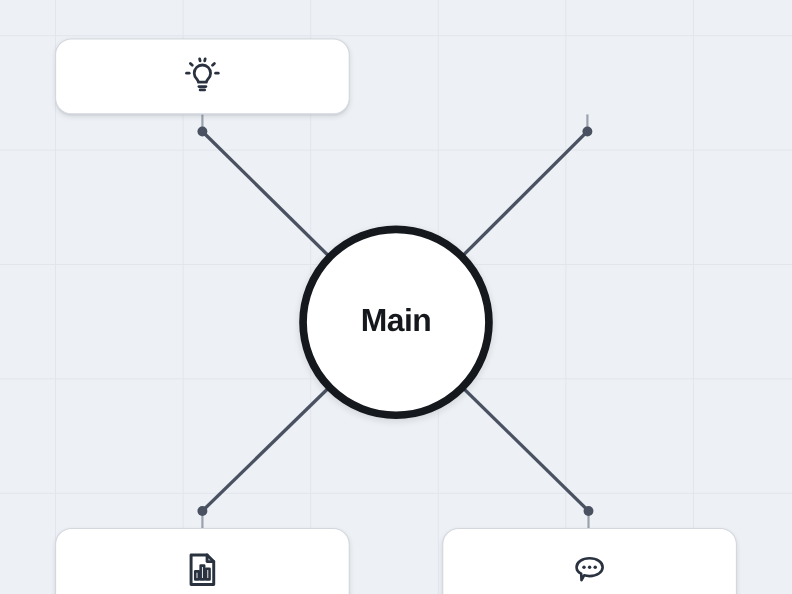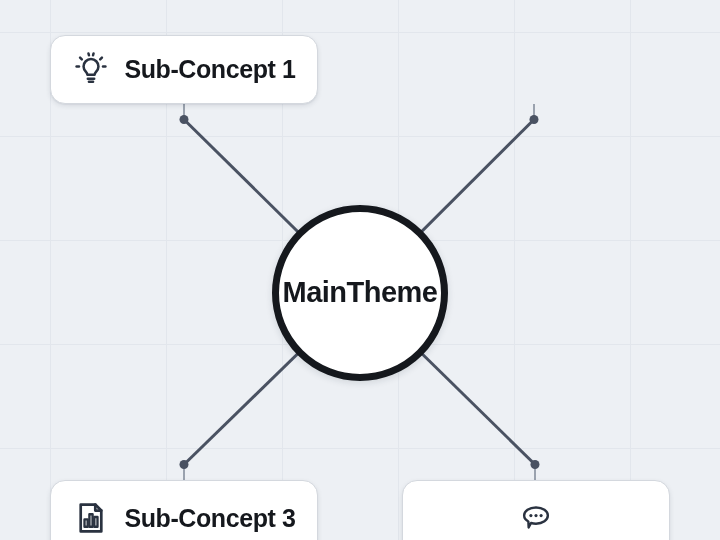--- a/index.html
+++ b/index.html
@@ -94,46 +94,43 @@
         <path d="M10 17.5h4"></path>
         <path d="M10.7 19.4h2.6"></path>
         <path d="M4.4 9.8H2.9"></path>
         <path d="M21.1 9.8h-1.5"></path>
         <path d="M6.2 5.3 5.1 4.2"></path>
         <path d="M17.8 5.3l1.1-1.1"></path>
         <path d="M10.7 2.7l-.3-1.1"></path>
         <path d="M13.3 2.7l.3-1.1"></path>
       </svg>
     </span>
-    <span class="node-label">Sub-Concept 1</span>
   </div>
 
 
   <div class="node" id="node-sub3">
     <span class="node-icon">
       <svg width="38" height="38" viewBox="0 0 24 24" fill="none" stroke="#2a3240" stroke-width="1.7" stroke-linecap="round" stroke-linejoin="round">
         <path d="M5.5 3.5h9.2l3.8 3.8v13.2H5.5z"></path>
         <path d="M14.7 3.5v3.8h3.8"></path>
         <rect x="7.9" y="12.9" width="2" height="4.6" stroke-width="1.5"></rect>
         <rect x="11" y="9.6" width="2" height="7.9" stroke-width="1.5"></rect>
         <rect x="14.1" y="11.4" width="2" height="6.1" stroke-width="1.5"></rect>
       </svg>
     </span>
-    <span class="node-label">Sub-Concept 3</span>
   </div>
 
   <div class="node" id="node-sub4">
     <span class="node-icon">
       <svg width="36" height="36" viewBox="0 0 24 24" fill="none" stroke="#2a3240" stroke-width="1.6" stroke-linecap="round" stroke-linejoin="round">
         <path d="M12 5c4.5 0 7.9 2.4 7.9 5.4S16.5 15.8 12 15.8c-1.2 0-2.3-.16-3.3-.45l-1.6 2.9-.2-3.9C5.1 13.4 4.1 12 4.1 10.4 4.1 7.4 7.5 5 12 5z"></path>
         <circle cx="8.6" cy="10.4" r="1.05" fill="#2a3240" stroke="none"></circle>
         <circle cx="12" cy="10.4" r="1.05" fill="#2a3240" stroke="none"></circle>
         <circle cx="15.4" cy="10.4" r="1.05" fill="#2a3240" stroke="none"></circle>
       </svg>
     </span>
   </div>
 
   <div class="center-node">
     <span class="center-label">Main</span>
-    <span class="center-label">Theme</span>
   </div>
 
 </div>
 
 </body></html>

